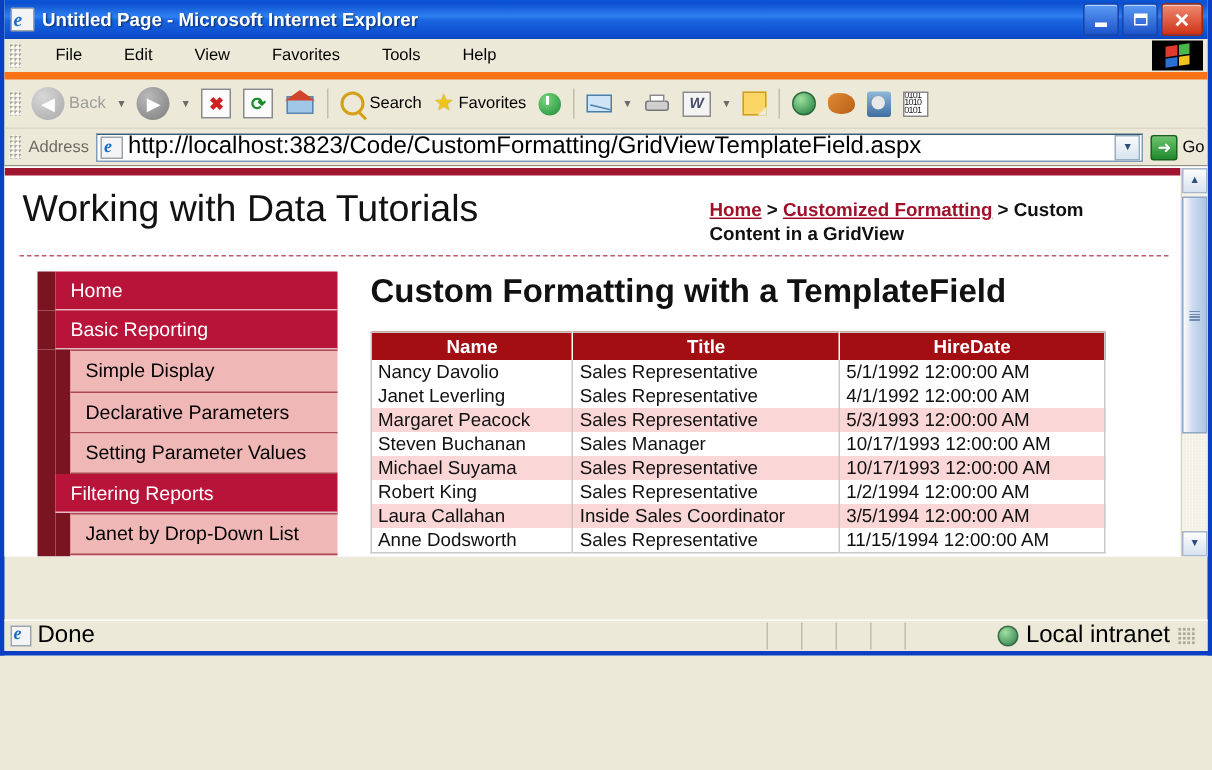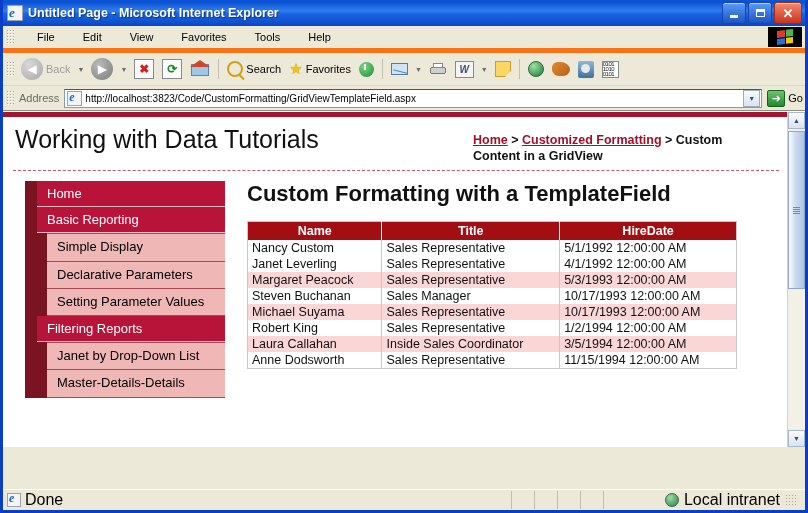--- a/index.html
+++ b/index.html
@@ -3,21 +3,21 @@
 <meta charset="utf-8">
 <style>
   html,body{margin:0;padding:0;}
   body{
     width:808px;height:513px;overflow:hidden;
     font-family:"Liberation Sans", sans-serif;
     font-size:11px;
     background:#ece9d8;
   }
   .window{
-    width:808px;height:513px;
+    width:808px;height:437px;
     box-sizing:border-box;
     border:3px solid #0a3fc4;
     border-top:0;border-bottom:3px solid #0a3fc4;
     background:#ece9d8;
     position:relative;
     display:flex;flex-direction:column;
   }
   
   .titlebar{
     height:26px;flex:0 0 26px;
@@ -136,21 +136,21 @@
   .addrinput{
     flex:1;height:19px;background:#fff;border:1px solid #7f9db9;border-top-color:#3c5a72;
     display:flex;align-items:center;box-sizing:border-box;position:relative;
   }
   .addrinput .aicon{
     width:15px;height:15px;flex:0 0 15px;margin:0 3px 0 2px;
     background:#f4f4f4;border:1px solid #9aa3b0;box-sizing:border-box;position:relative;
   }
   .addrinput .aicon:after{content:"e";position:absolute;left:1px;top:-2px;font-family:"Liberation Serif",serif;
     font-style:italic;font-size:12px;color:#1a6fc4;font-weight:bold;}
-  .addrinput .atext{flex:1;font-size:10px;color:#000;white-space:nowrap;overflow:hidden;}
+  .addrinput .atext{flex:1;font-size:16px;color:#000;white-space:nowrap;overflow:hidden;}
   .addrinput .adrop{
     width:17px;height:17px;flex:0 0 17px;margin-right:1px;
     background:linear-gradient(to bottom,#fafafa,#d8e4f0);
     border:1px solid #9aaec2;box-sizing:border-box;
     display:flex;align-items:center;justify-content:center;font-size:7px;color:#2b4f7a;
   }
   .gobtn{display:flex;align-items:center;gap:3px;margin-left:5px;white-space:nowrap;font-size:11px;}
   .gobtn .gicon{width:18px;height:17px;background:linear-gradient(to bottom,#6fc46f,#1f8a2f);
     border:1px solid #17621f;box-sizing:border-box;color:#fff;display:flex;align-items:center;
     justify-content:center;font-size:11px;border-radius:2px;}
@@ -416,21 +416,21 @@
           <table class="grid">
             <thead>
               <tr>
                 <th>Name</th>
                 <th>Title</th>
                 <th>HireDate</th>
               </tr>
             </thead>
             <tbody>
               <tr>
-                <td>Nancy Custom</td>
+                <td>Nancy Davolio</td>
                 <td>Sales Representative</td>
                 <td>5/1/1992 12:00:00 AM</td>
               </tr>
               <tr>
                 <td>Janet Leverling</td>
                 <td>Sales Representative</td>
                 <td>4/1/1992 12:00:00 AM</td>
               </tr>
               <tr class="alt">
                 <td>Margaret Peacock</td>

